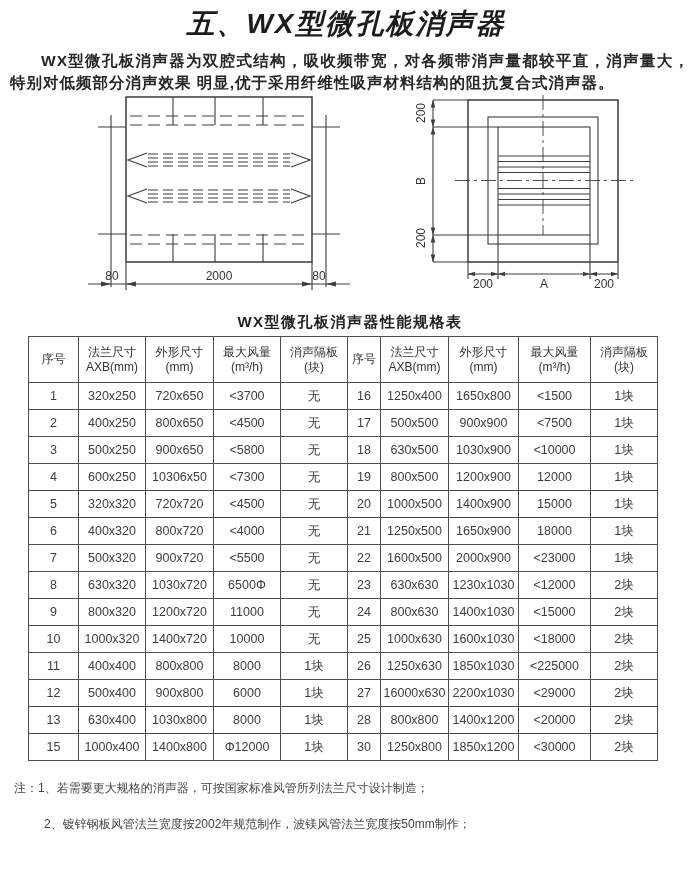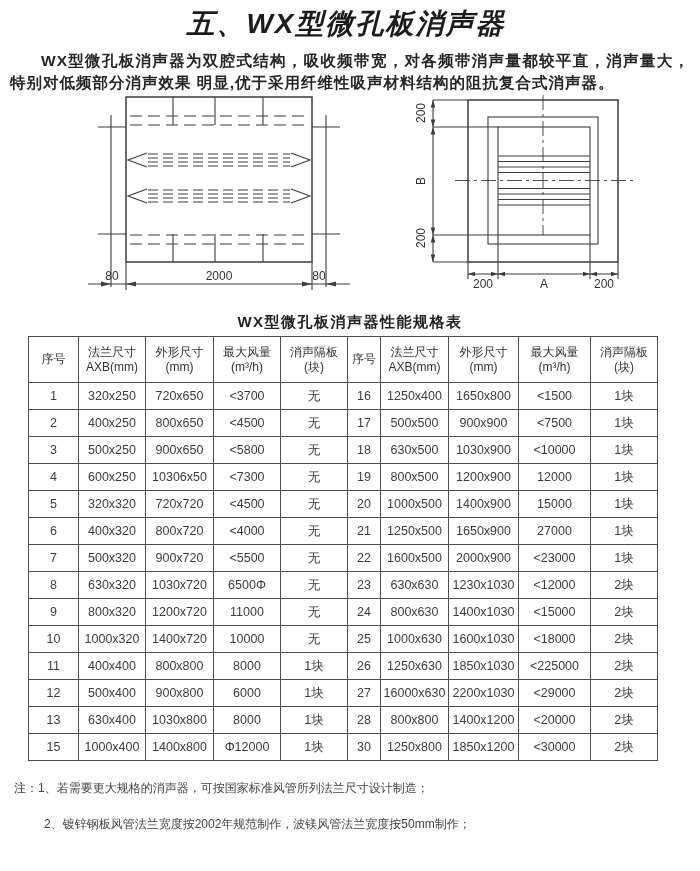--- a/index.html
+++ b/index.html
@@ -232,21 +232,21 @@
         </tr>
         <tr>
           <td>6</td>
           <td>400x320</td>
           <td>800x720</td>
           <td>&lt;4000</td>
           <td>无</td>
           <td>21</td>
           <td>1250x500</td>
           <td>1650x900</td>
-          <td>27000</td>
+          <td>18000</td>
           <td>1块</td>
         </tr>
         <tr>
           <td>7</td>
           <td>500x320</td>
           <td>900x720</td>
           <td>&lt;5500</td>
           <td>无</td>
           <td>22</td>
           <td>1600x500</td>

